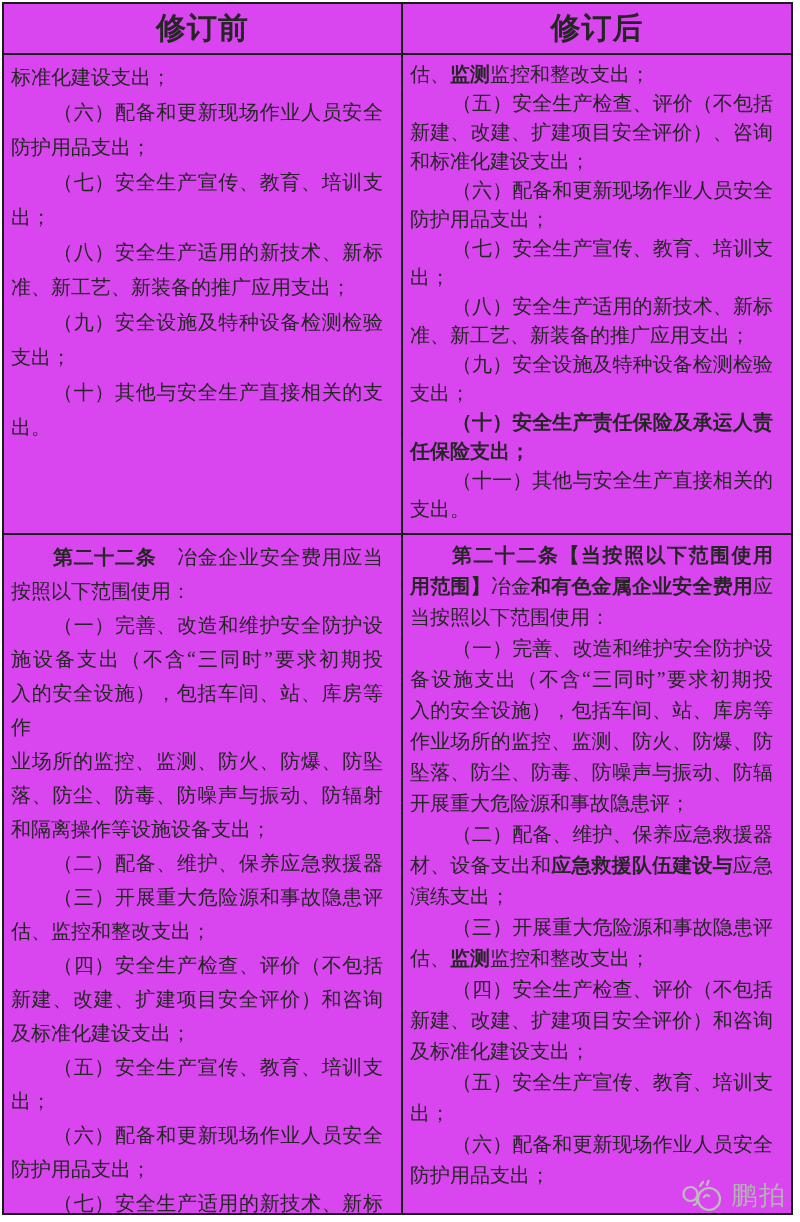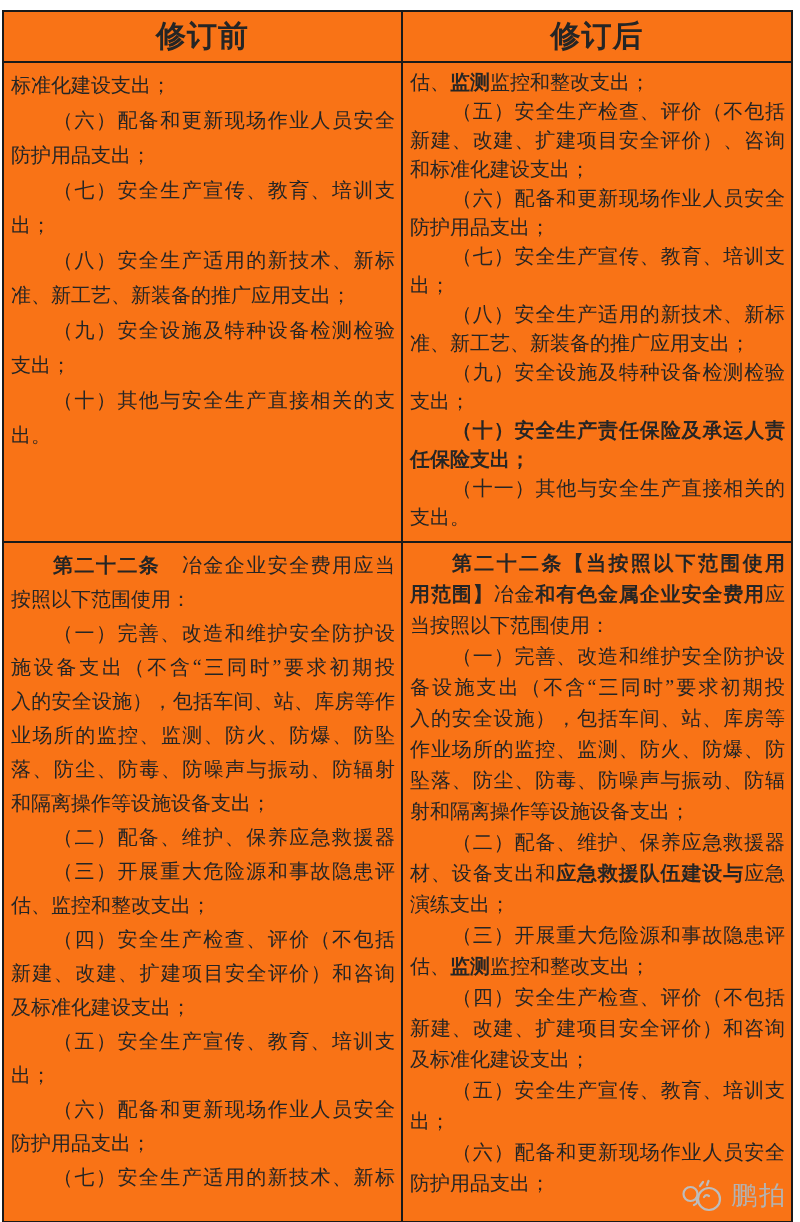--- a/index.html
+++ b/index.html
@@ -6,38 +6,38 @@
   body{
     width:800px;height:1222px;position:relative;overflow:hidden;
     font-family:"Liberation Serif","DejaVu Serif",serif;
     -webkit-font-smoothing:antialiased;
   }
   .doc{position:absolute;inset:0;background:#fff;overflow:hidden;}
 
   .rev-table{
     position:absolute;left:2px;top:2px;width:791px;height:1213px;
     box-sizing:border-box;border:2px solid var(--border,#1a1a1a);
-    overflow:hidden;background:#f97316;margin-top:8px;
+    overflow:hidden;background:#d946ef;
   }
   .thead{
     display:grid;grid-template-columns:399px 1fr;
     height:49px;border-bottom:2px solid var(--border,#1a1a1a);
   }
   .th{
     font-weight:bold;font-size:30px;line-height:48px;text-align:center;
     color:var(--text,#222);letter-spacing:1px;
   }
   .col-l{border-right:2px solid var(--border,#1a1a1a);box-sizing:border-box;}
 
   .trow{display:grid;grid-template-columns:399px 1fr;}
   .trow.r1{height:478px;border-bottom:2px solid var(--border,#1a1a1a);}
   .trow.r2{height:678px;}
 
   .cell{
-    padding:5px 6px 0 7px;color:var(--text,#222);font-size:20px;
+    padding:5px 18px 0 7px;color:var(--text,#222);font-size:20px;
     overflow:hidden;box-sizing:border-box;
   }
   .r1 .cell.col-l{line-height:35px;}
   .r1 .cell.col-r{line-height:29px;}
   .r2 .cell.col-l{line-height:34px;}
   .r2 .cell.col-r{line-height:31px;}
 
   .line{
     text-align:justify;text-align-last:left;text-justify:inter-ideograph;
     white-space:normal;word-break:break-all;
@@ -123,21 +123,21 @@
           </div>
           <div class="cell col-r">
             <div class="line just ind"><span class="seg bold">第二十二条【当按照以下范围使用</span></div>
             <div class="line just"><span class="seg bold">用范围】</span><span class="seg">冶金</span><span class="seg bold">和有色金属企业安全费用</span><span class="seg">应</span></div>
             <div class="line"><span class="seg">当按照以下范围使用：</span></div>
             <div class="line just ind"><span class="seg">（一）完善、改造和维护安全防护设</span></div>
             <div class="line just"><span class="seg">备设施支出（不含“三同时”要求初期投</span></div>
             <div class="line just"><span class="seg">入的安全设施），包括车间、站、库房等</span></div>
             <div class="line just"><span class="seg">作业场所的监控、监测、防火、防爆、防</span></div>
             <div class="line just"><span class="seg">坠落、防尘、防毒、防噪声与振动、防辐</span></div>
-            <div class="line"><span class="seg">射和隔离操作等设施设备支出；</span></div>
+            <div class="line"><span class="seg">开展重大危险源和事故隐患评；</span></div>
             <div class="line just ind"><span class="seg">（二）配备、维护、保养应急救援器</span></div>
             <div class="line just"><span class="seg">材、设备支出和</span><span class="seg bold">应急救援队伍建设与</span><span class="seg">应急</span></div>
             <div class="line"><span class="seg">演练支出；</span></div>
             <div class="line just ind"><span class="seg">（三）开展重大危险源和事故隐患评</span></div>
             <div class="line"><span class="seg">估、</span><span class="seg bold">监测</span><span class="seg">监控和整改支出；</span></div>
             <div class="line just ind"><span class="seg">（四）安全生产检查、评价（不包括</span></div>
             <div class="line just"><span class="seg">新建、改建、扩建项目安全评价）和咨询</span></div>
             <div class="line"><span class="seg">及标准化建设支出；</span></div>
             <div class="line just ind"><span class="seg">（五）安全生产宣传、教育、培训支</span></div>
             <div class="line"><span class="seg">出；</span></div>

